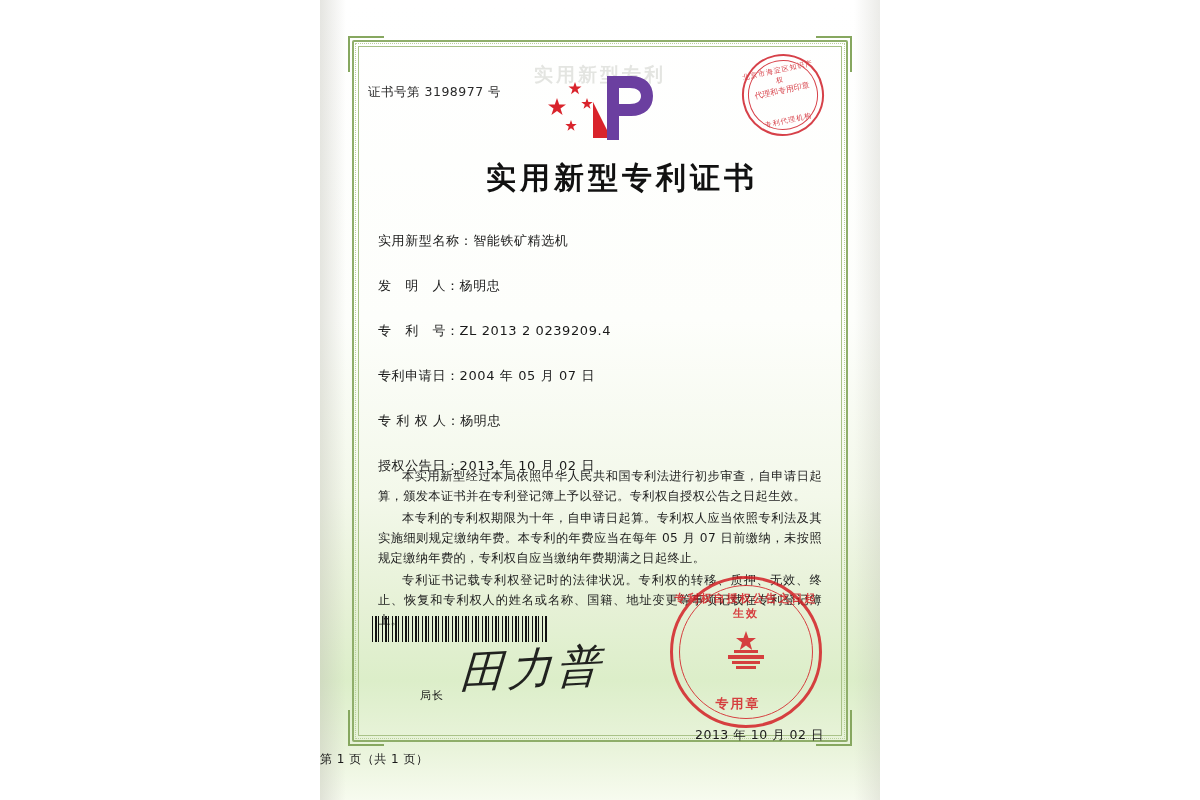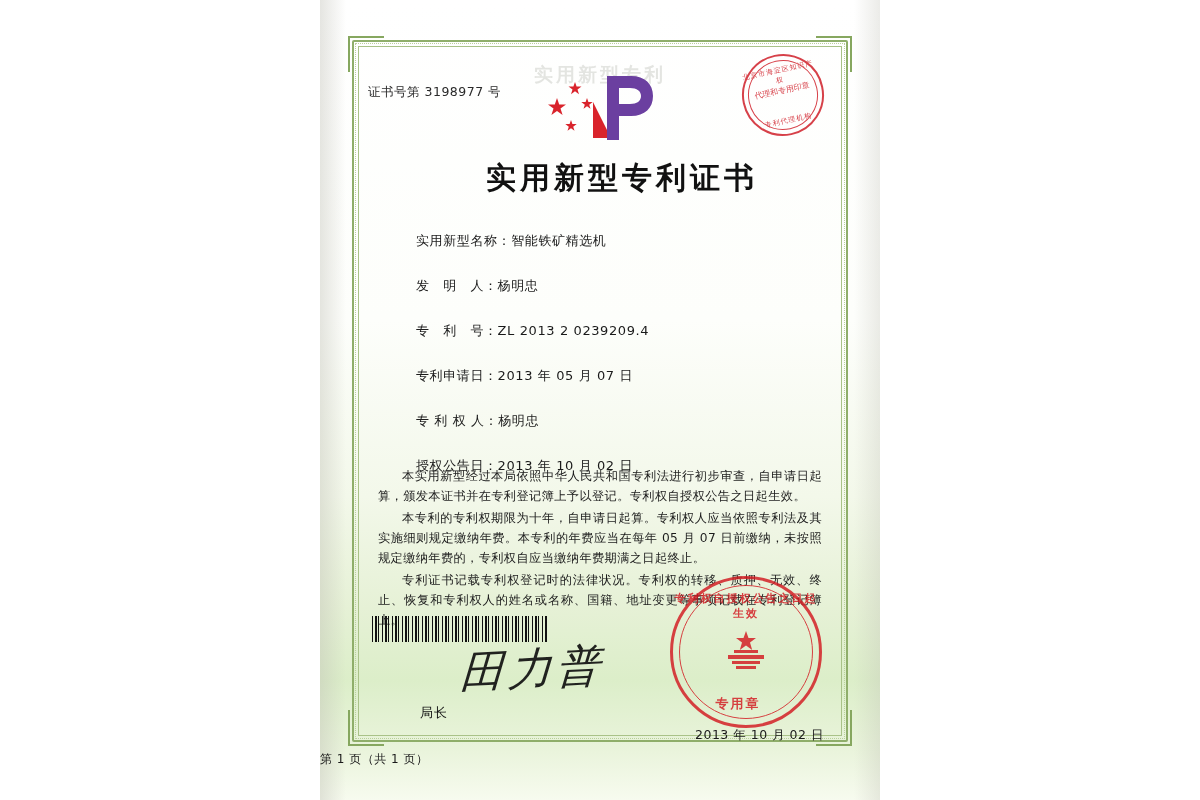--- a/index.html
+++ b/index.html
@@ -190,21 +190,20 @@
     color: #111111;
     font-family: "DejaVu Sans", sans-serif;
     padding-left: 44px;
   }
 
   .fields {
     position: absolute;
     left: 58px;
     top: 232px;
     right: 58px;
-    margin-left: 38px;
   }
   .field-row {
     font-size: 13px;
     color: #1a1a1a;
     margin-bottom: 27px;
     font-family: "DejaVu Sans", sans-serif;
     letter-spacing: 0.6px;
     white-space: nowrap;
   }
   .field-label {
@@ -241,22 +240,22 @@
     background:
       repeating-linear-gradient(to right,
         #111 0px, #111 1px, transparent 1px, transparent 3px,
         #111 3px, #111 5px, transparent 5px, transparent 6px,
         #111 6px, #111 7px, transparent 7px, transparent 10px);
   }
 
   .director-label {
     position: absolute;
     left: 100px;
-    top: 704px;
-    font-size: 13px;
+    top: 688px;
+    font-size: 11px;
     color: #111;
     font-family: "DejaVu Sans", sans-serif;
     letter-spacing: 1px;
   }
   .signature {
     position: absolute;
     left: 140px;
     top: 640px;
     font-size: 44px;
     color: #111;
@@ -386,21 +385,21 @@
       <div class="field-row">
         <span class="field-label">实用新型名称：</span><span class="field-value">智能铁矿精选机</span>
       </div>
       <div class="field-row">
         <span class="field-label">发　明　人：</span><span class="field-value">杨明忠</span>
       </div>
       <div class="field-row">
         <span class="field-label">专　利　号：</span><span class="field-value">ZL 2013 2 0239209.4</span>
       </div>
       <div class="field-row">
-        <span class="field-label">专利申请日：</span><span class="field-value">2013 年 05 月 07 日</span>
+        <span class="field-label">专利申请日：</span><span class="field-value">2004 年 05 月 07 日</span>
       </div>
       <div class="field-row">
         <span class="field-label">专 利 权 人：</span><span class="field-value">杨明忠</span>
       </div>
       <div class="field-row">
         <span class="field-label">授权公告日：</span><span class="field-value">2013 年 10 月 02 日</span>
       </div>
     </div>
 
     <div class="body-text">

